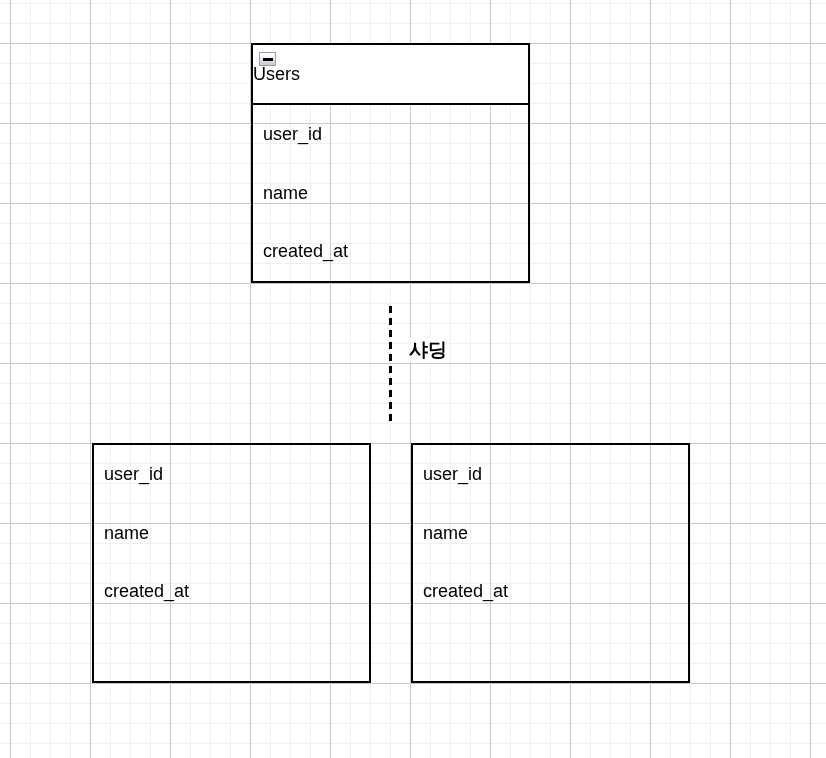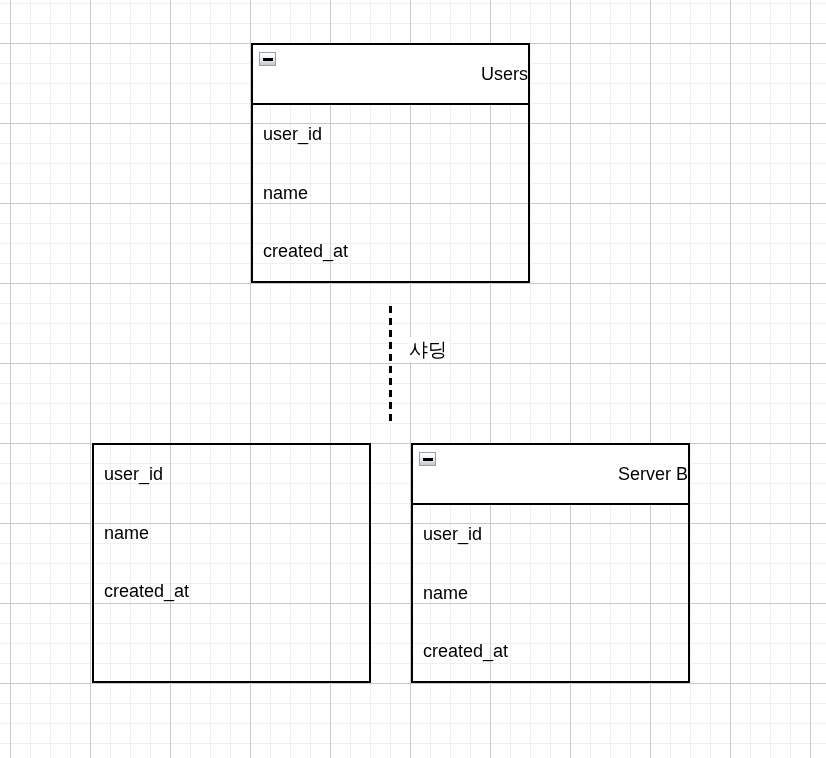--- a/index.html
+++ b/index.html
@@ -35,21 +35,21 @@
     color:var(--ink);
   }
   .entity.users   {left:251px;top:43px;}
   .entity.serverA {left:92px; top:443px;}
   .entity.serverB {left:411px;top:443px;}
   .entity-header{
     position:relative;
     height:58px;
     background:#ffffff;
     border-bottom:2px solid var(--ink);
-    display:flex;align-items:center;justify-content:flex-end;
+    display:flex;align-items:center;justify-content:flex-start;
     font-size:18px;
   }
   .collapse-btn{
     position:absolute;left:6px;top:7px;
     width:15px;height:12px;
     border:1px solid #97a0ab;
     background:linear-gradient(180deg,#ffffff 15%,#c4c9cf 100%);
     display:flex;align-items:center;justify-content:center;
     cursor:pointer;
   }
@@ -71,21 +71,21 @@
   .edge-dashed{
     position:absolute;
     left:389px;top:306px;
     width:3px;height:117px;
     background:repeating-linear-gradient(to bottom, var(--ink) 0 7px, transparent 7px 12px);
   }
   .edge-label{
     position:absolute;
     left:407px;top:337px;
     font-size:19px;
-    font-weight:normal;
+    font-weight:bold;
     color:var(--ink);
     background:rgba(255,255,255,0.9);
     padding:0 2px;
     line-height:25px;
   }
 </style>
 </head>
 <body>
 
 <div class="canvas">
@@ -121,26 +121,20 @@
       <div class="field-row">
         <span>name</span>
       </div>
       <div class="field-row">
         <span>created_at</span>
       </div>
     </div>
   </div>
 
   <div class="entity serverB">
-    <div class="entity-header">
-      <span class="collapse-btn">
-        <span class="minus-glyph"></span>
-      </span>
-      <span>Server B</span>
-    </div>
     <div class="entity-body">
       <div class="field-row">
         <span>user_id</span>
       </div>
       <div class="field-row">
         <span>name</span>
       </div>
       <div class="field-row">
         <span>created_at</span>
       </div>

